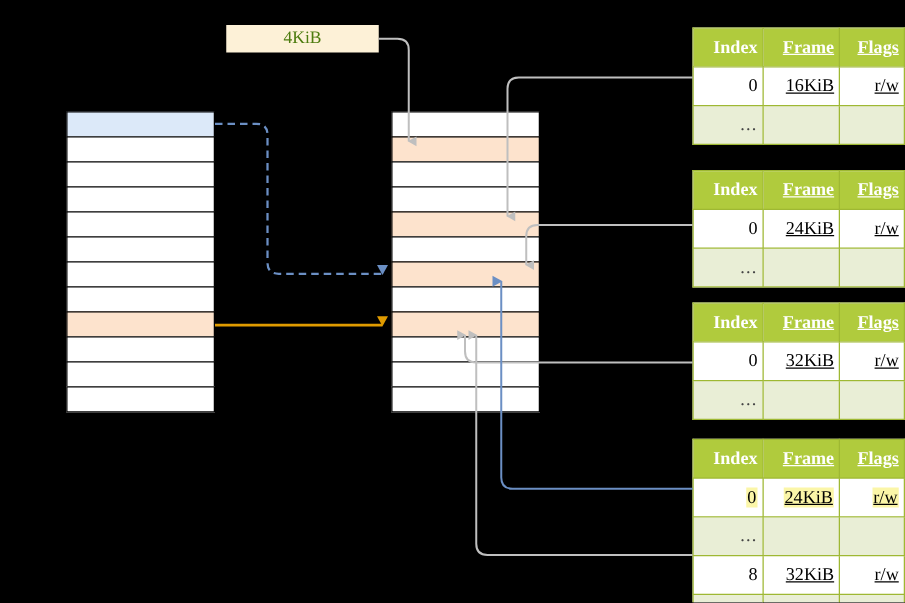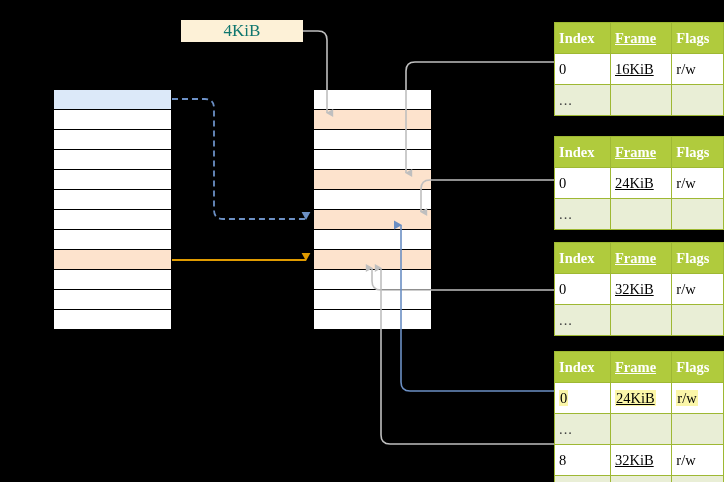--- a/index.html
+++ b/index.html
@@ -16,22 +16,22 @@
     overflow: hidden;
   }
 
   
   .abs { position: absolute; box-sizing: border-box; }
 
   
   .page-label {
     background: #fdf1d7;
     border: 0;
-    color: #0f766e;
-    font-size: 17px;
+    color: #4d7c0f;
+    font-size: 14px;
     line-height: 22px;
     text-align: center;
     white-space: nowrap;
   }
 
   
   .col-cell {
     border: 1px solid #000000;
     border-bottom: none;
     background: #ffffff;
@@ -45,21 +45,21 @@
   .ptable {
     border-collapse: collapse;
     background: #ffffff;
     table-layout: fixed;
   }
   .ptable th, .ptable td {
     border: 1px solid #9eb833;
     font-size: 14.5px;
     padding: 2px 4px;
     height: 26px;
-    text-align: left;
+    text-align: right;
     color: #000000;
     font-weight: normal;
     overflow: hidden;
     white-space: nowrap;
   }
   .ptable th {
     background: #b0cb3d;
     color: #ffffff;
     font-weight: bold;
   }
@@ -67,21 +67,21 @@
     background: #e9eed6;
     color: #444444;
     letter-spacing: 1px;
   }
   .ptable td .hl {
     background: #fbf6a8;
     padding: 0 1px;
   }
   .col-index { width: 57px; }
   .col-frame { width: 62px; text-decoration: underline; }
-  .col-flags { width: 51px; }
+  .col-flags { width: 51px; text-decoration: underline; }
 
   
   #wires {
     position: absolute;
     left: 0; top: 0;
     width: 724px; height: 482px;
     pointer-events: none;
   }
 </style>
 </head>

